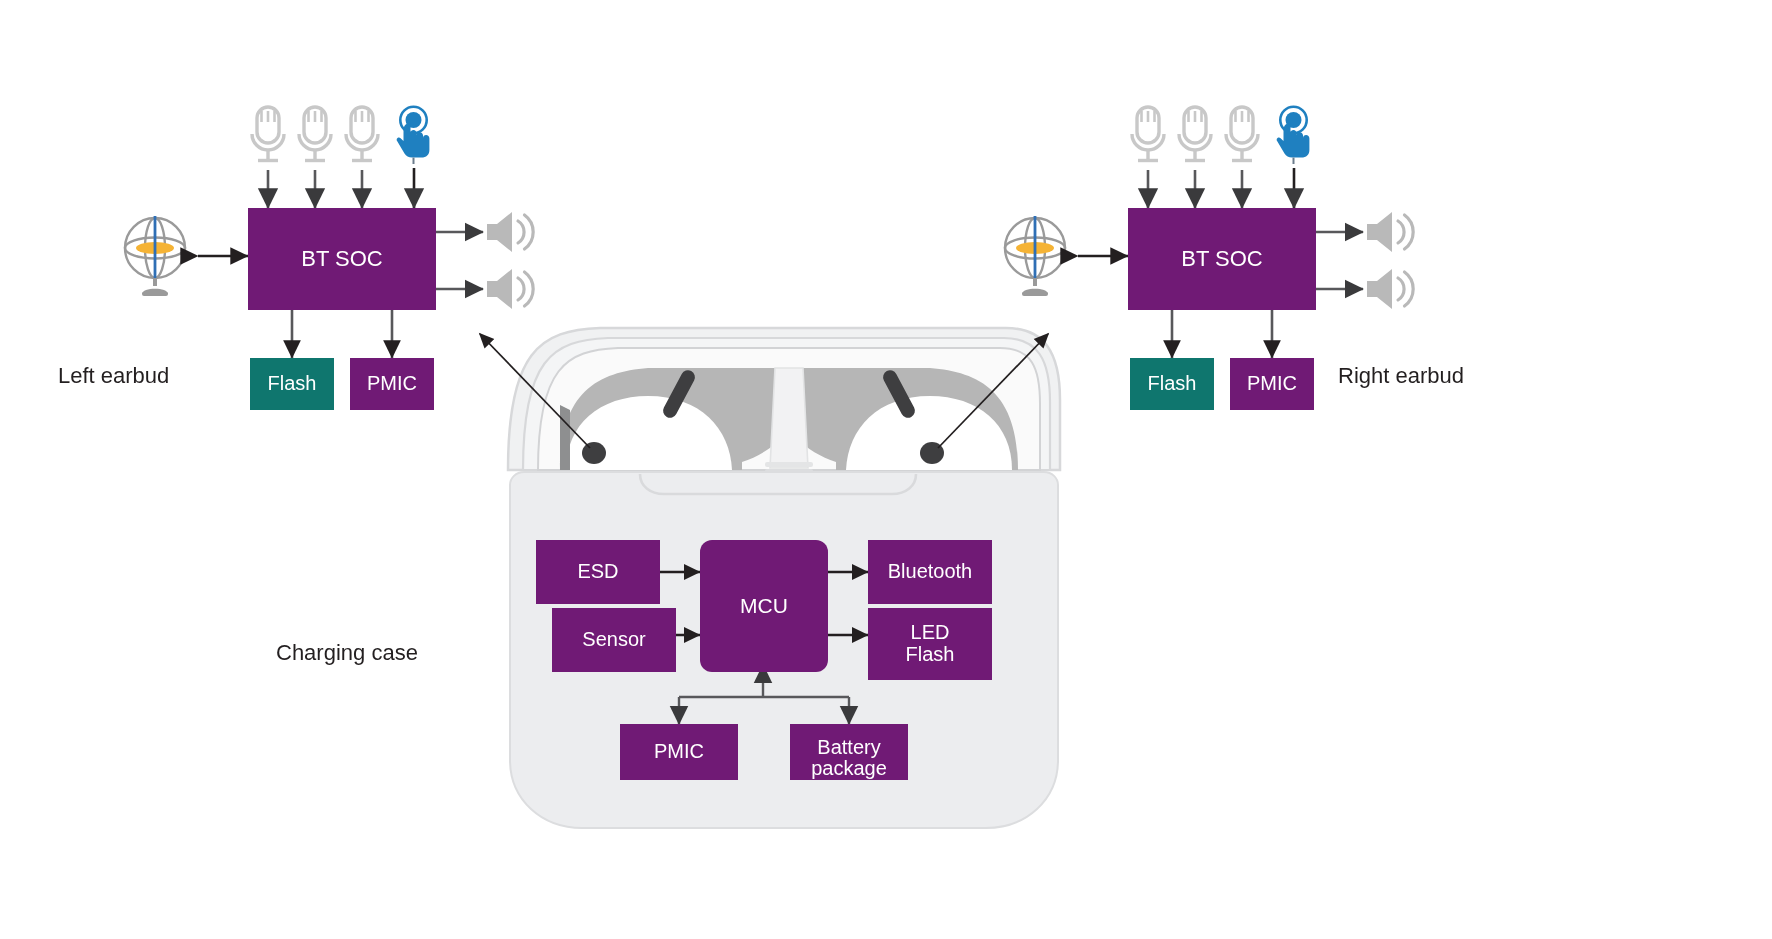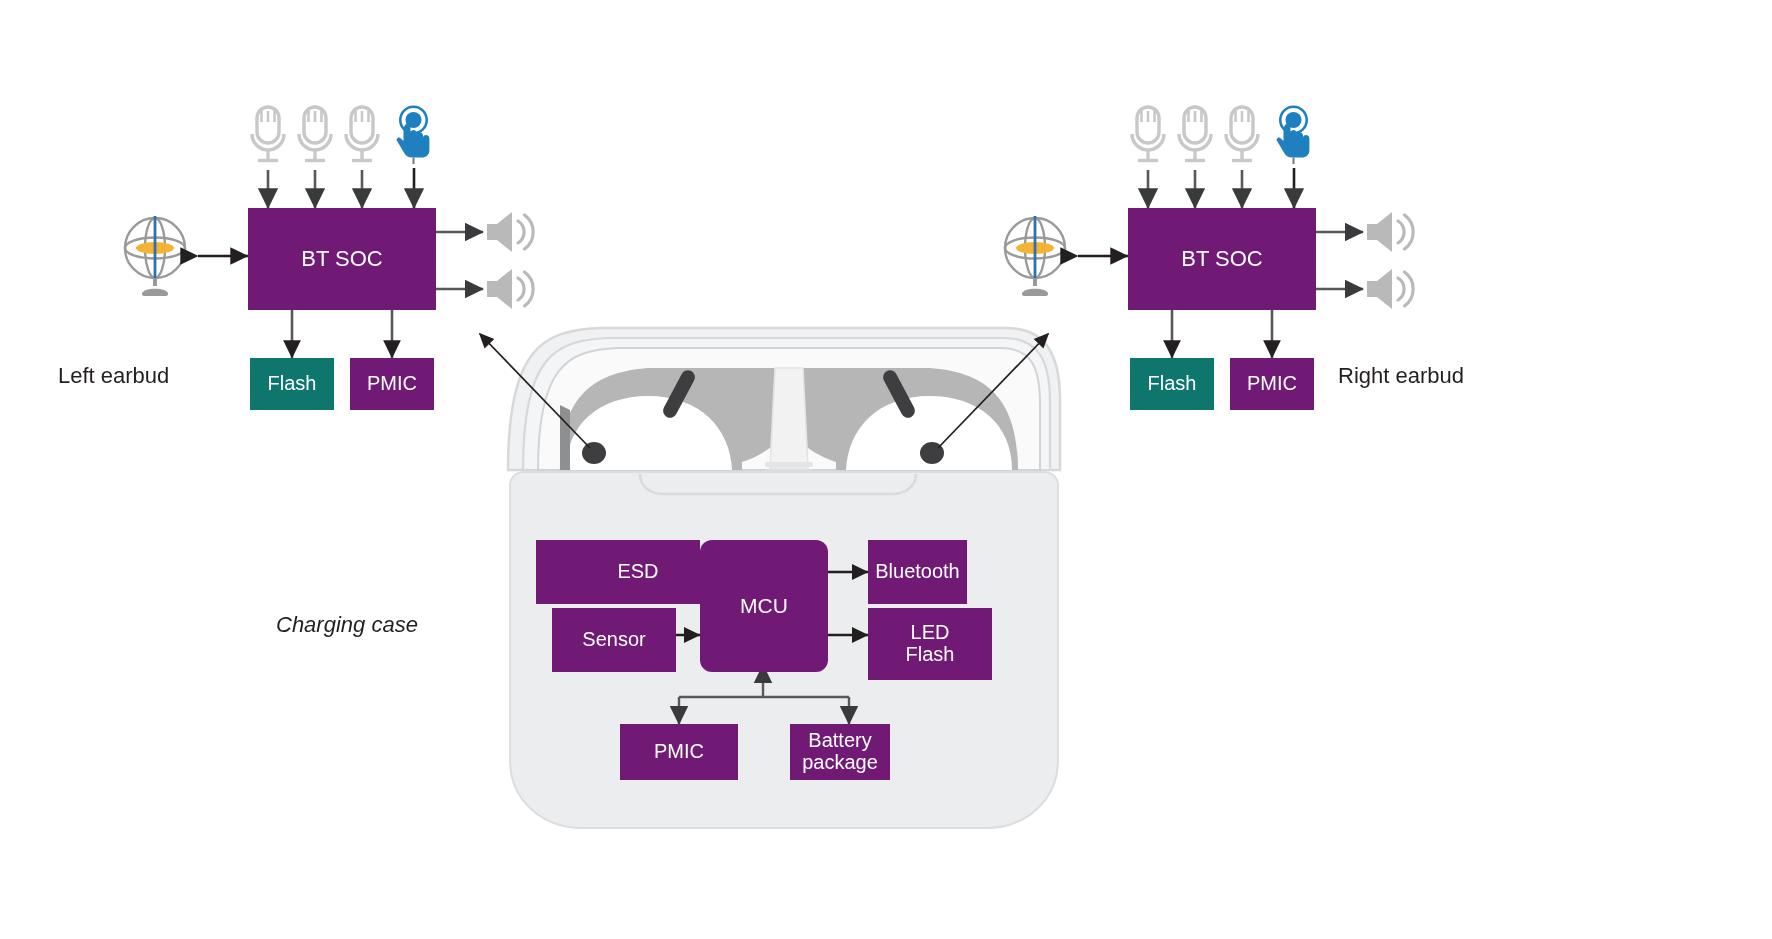--- a/index.html
+++ b/index.html
@@ -197,35 +197,35 @@
   </svg>
 
   <div class="blk blue bt-text" style="left:248px;top:208px;width:188px;height:102px;">BT SOC</div>
   <div class="blk amber sm-text" style="left:250px;top:358px;width:84px;height:52px;">Flash</div>
   <div class="blk blue sm-text" style="left:350px;top:358px;width:84px;height:52px;">PMIC</div>
 
   <div class="blk blue bt-text" style="left:1128px;top:208px;width:188px;height:102px;">BT SOC</div>
   <div class="blk amber sm-text" style="left:1130px;top:358px;width:84px;height:52px;">Flash</div>
   <div class="blk blue sm-text" style="left:1230px;top:358px;width:84px;height:52px;">PMIC</div>
 
-  <div class="blk blue sm-text" style="left:536px;top:540px;width:124px;height:64px;padding-left:40px;">ESD</div>
+  <div class="blk blue sm-text" style="left:536px;top:540px;width:124px;height:64px;">ESD</div>
   <div class="blk blue sm-text" style="left:536px;top:608px;width:124px;height:64px;margin-left:16px;">Sensor</div>
   <div class="blk blue md-text" style="left:700px;top:540px;width:128px;height:132px;border-radius:12px;">MCU</div>
-  <div class="blk blue sm-text" style="left:868px;top:540px;width:99px;height:64px;">Bluetooth</div>
+  <div class="blk blue sm-text" style="left:868px;top:540px;width:124px;height:64px;">Bluetooth</div>
   <div class="blk blue sm-text" style="left:868px;top:608px;width:124px;height:72px;">
     <span>
       <span>LED</span><br>
       <span>Flash</span>
     </span>
   </div>
   <div class="blk blue sm-text" style="left:620px;top:724px;width:118px;height:56px;">PMIC</div>
-  <div class="blk blue sm-text" style="left:790px;top:724px;width:100px;height:56px;">
+  <div class="blk blue sm-text" style="left:790px;top:724px;width:118px;height:56px;align-items:flex-end;">
     <span>
       <span>Battery</span><br>
       <span>package</span>
     </span>
   </div>
 
   <div class="lbl sec-label" style="left:58px;top:363px;">Left earbud</div>
   <div class="lbl sec-label" style="left:1338px;top:363px;">Right earbud</div>
-  <div class="lbl sec-label" style="left:276px;top:612px;font-style:italic;">Charging case</div>
+  <div class="lbl sec-label" style="left:276px;top:640px;">Charging case</div>
 
 </div>
 
 </body></html>

